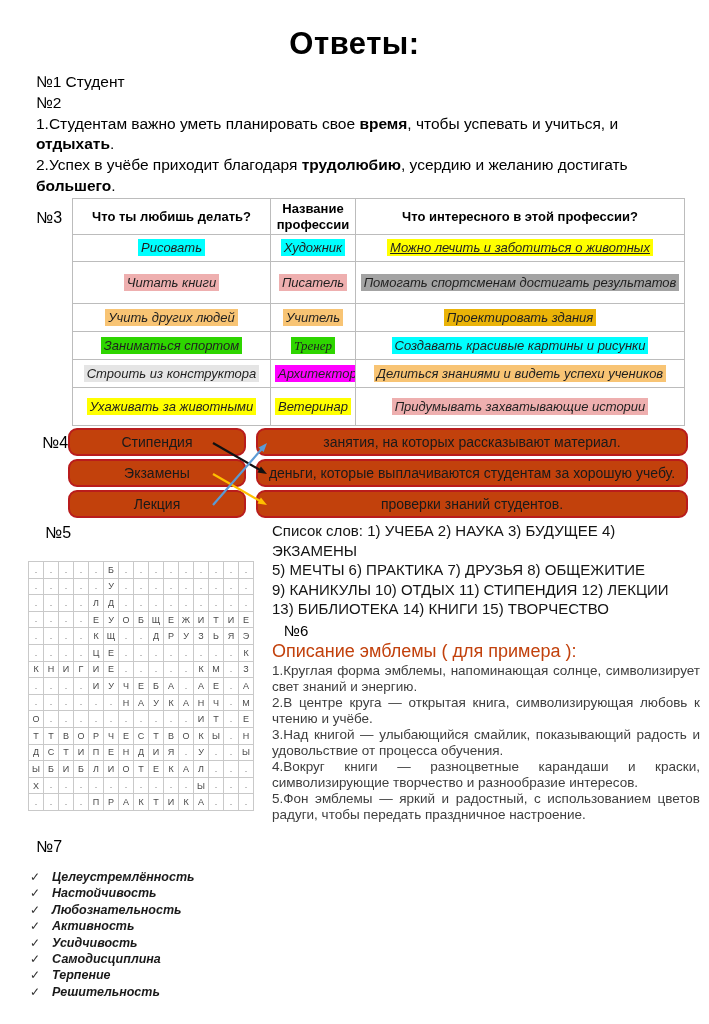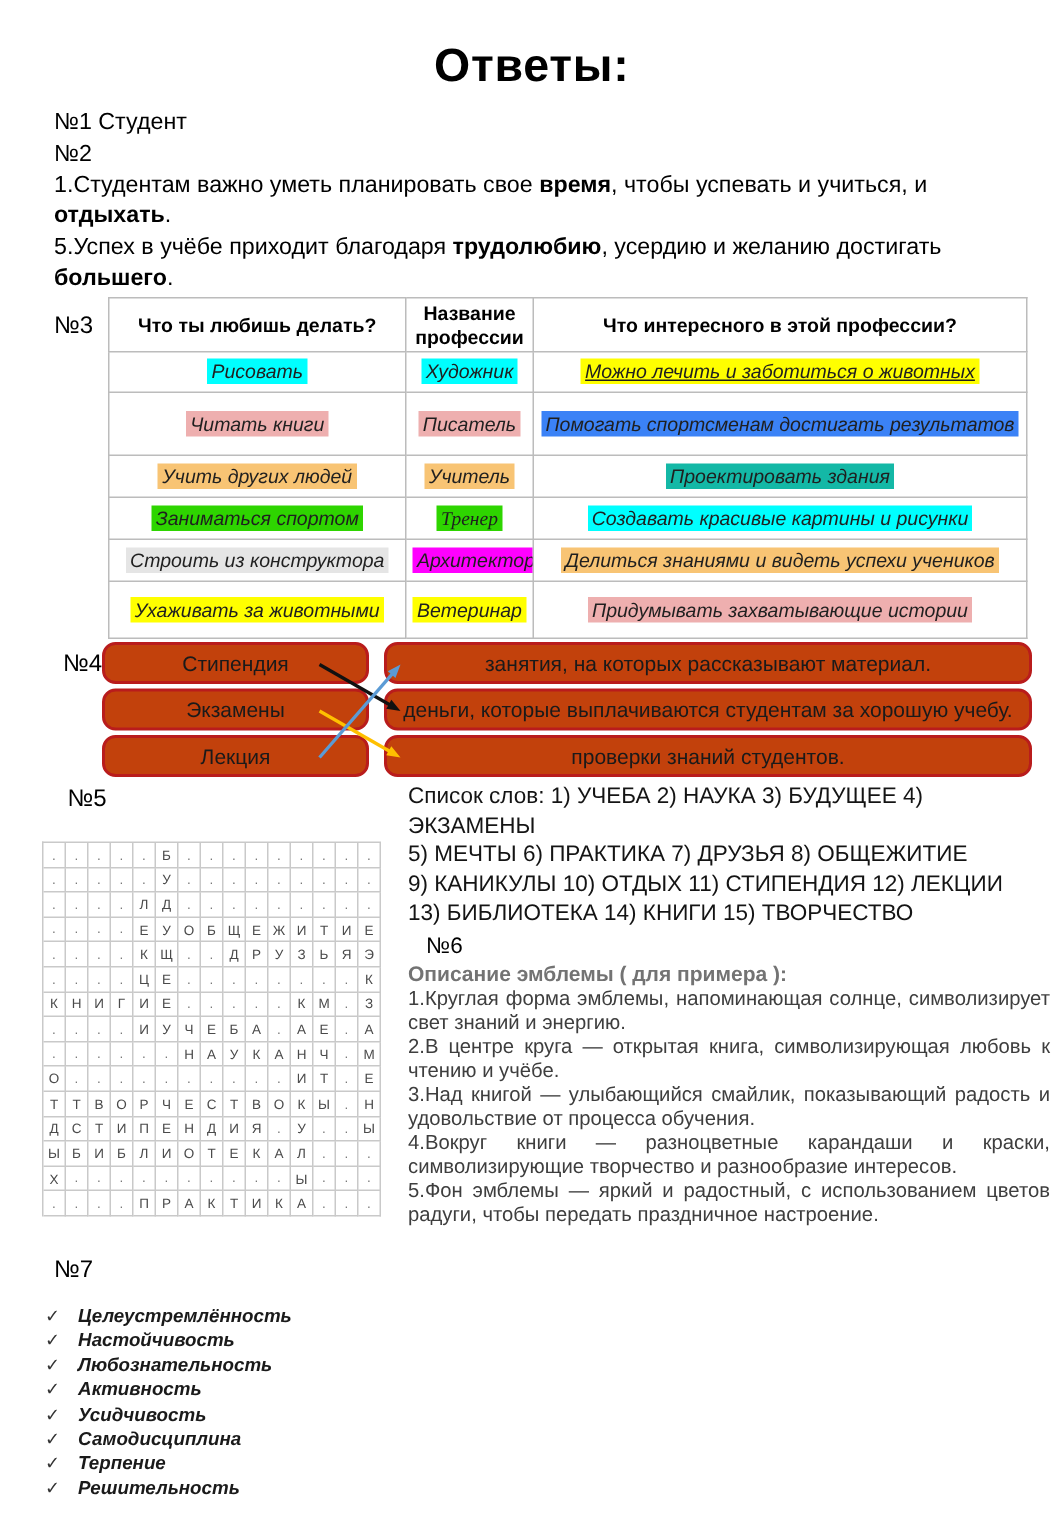--- a/index.html
+++ b/index.html
@@ -69,42 +69,42 @@
     border-right:1px solid #c9c9c9; border-bottom:1px solid #c9c9c9;
     display:flex; align-items:center; justify-content:center;
     font-size:9px; color:#4a4a4a;
   }
   .ws-cell.dot { color:#787878; align-items:flex-end; padding-bottom:3px; }
   .word-list { position:absolute; left:272px; top:521px; width:432px; font-size:15px; line-height:19.6px; color:#141414; }
 
   
   .q6-block { position:absolute; left:272px; top:622px; width:428px; }
   .q6-num { font-size:15px; margin-left:12px; margin-bottom:2px; }
-  .q6-heading { font-size:14px; font-weight:bold; margin-bottom:1px; color:#737373; }
+  .q6-heading { font-size:18px; font-weight:normal; margin-bottom:1px; color:#c2410c; }
   .q6-item { font-size:13.5px; line-height:16px; color:#3e3e3e; text-align:justify; }
 
   
   .q7-label { left:36px; top:838px; }
   .q7-list { position:absolute; left:30px; top:870px; }
   .q7-item { display:flex; align-items:baseline; height:16.4px; }
   .check { font-size:12px; color:#333; margin-right:12px; }
   .q7-text { font-size:12.5px; font-weight:bold; font-style:italic; color:#1a1a1a; }
 </style>
 </head>
 <body>
 
 <div class="page">
 
   <h1 class="doc-title">Ответы:</h1>
 
   <div class="intro">
     <div>№1 Студент</div>
     <div>№2</div>
     <p><span>1.Студентам важно уметь планировать свое </span><b>время</b><span>, чтобы успевать и учиться, и </span><b>отдыхать</b><span>.</span></p>
-    <p><span>5.Успех в учёбе приходит благодаря </span><b>трудолюбию</b><span>, усердию и желанию достигать </span><b>большего</b><span>.</span></p>
+    <p><span>2.Успех в учёбе приходит благодаря </span><b>трудолюбию</b><span>, усердию и желанию достигать </span><b>большего</b><span>.</span></p>
   </div>
 
   <div class="q-label q3-label">№3</div>
   <table class="q3-table">
     <colgroup>
         <col style="width:198px">
         <col style="width:85px">
         <col style="width:329px">
       </colgroup>
     <thead>
@@ -116,26 +116,26 @@
     </thead>
     <tbody>
       <tr>
         <td><span class="hl" style="background-color: rgb(0, 255, 255);">Рисовать</span></td>
         <td><span class="hl" style="background-color: rgb(0, 255, 255);">Художник</span></td>
         <td><span class="hl" style="background-color: rgb(255, 255, 0); text-decoration: underline;">Можно лечить и заботиться о животных</span></td>
       </tr>
       <tr>
         <td><span class="hl" style="background-color: rgb(238, 175, 175);">Читать книги</span></td>
         <td><span class="hl" style="background-color: rgb(238, 175, 175);">Писатель</span></td>
-        <td><span class="hl" style="background-color: #3b82f6;">Помогать спортсменам достигать результатов</span></td>
+        <td><span class="hl" style="background-color: #a3a3a3;">Помогать спортсменам достигать результатов</span></td>
       </tr>
       <tr>
         <td><span class="hl" style="background-color: rgb(248, 196, 116);">Учить других людей</span></td>
         <td><span class="hl" style="background-color: rgb(248, 196, 116);">Учитель</span></td>
-        <td><span class="hl" style="background-color: #14b8a6;">Проектировать здания</span></td>
+        <td><span class="hl" style="background-color: #eab308;">Проектировать здания</span></td>
       </tr>
       <tr>
         <td><span class="hl" style="background-color: rgb(46, 213, 0);">Заниматься спортом</span></td>
         <td><span class="hl" style="background-color: rgb(46, 213, 0); font-family: Liberation Serif, serif;">Тренер</span></td>
         <td><span class="hl" style="background-color: rgb(0, 255, 255);">Создавать красивые картины и рисунки</span></td>
       </tr>
       <tr>
         <td><span class="hl" style="background-color: #e5e5e5;">Строить из конструктора</span></td>
         <td><span class="hl" style="background-color: rgb(255, 0, 255);">Архитектор</span></td>
         <td><span class="hl" style="background-color: rgb(248, 196, 116);">Делиться знаниями и видеть успехи учеников</span></td>

